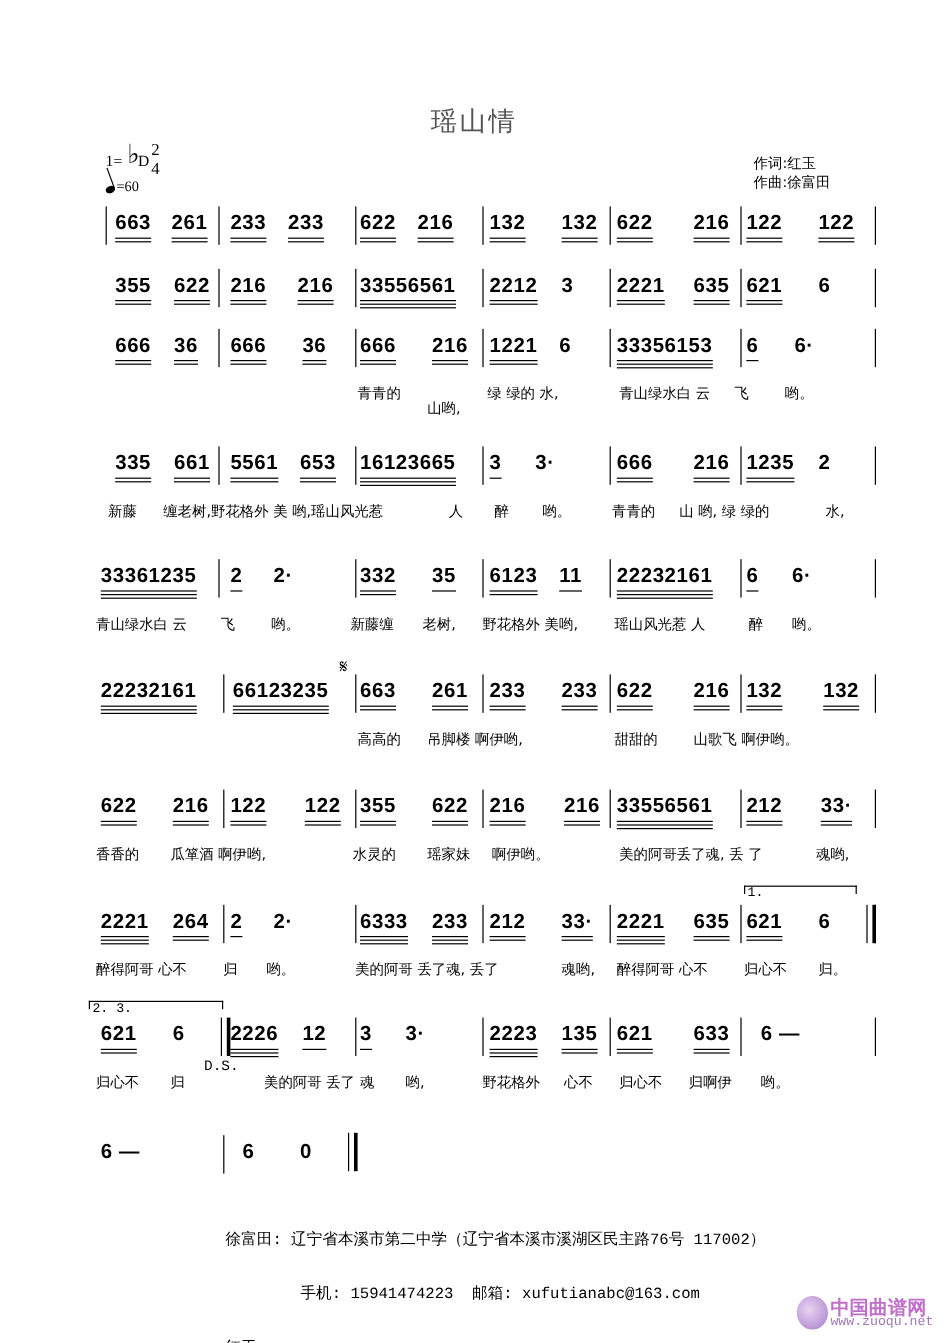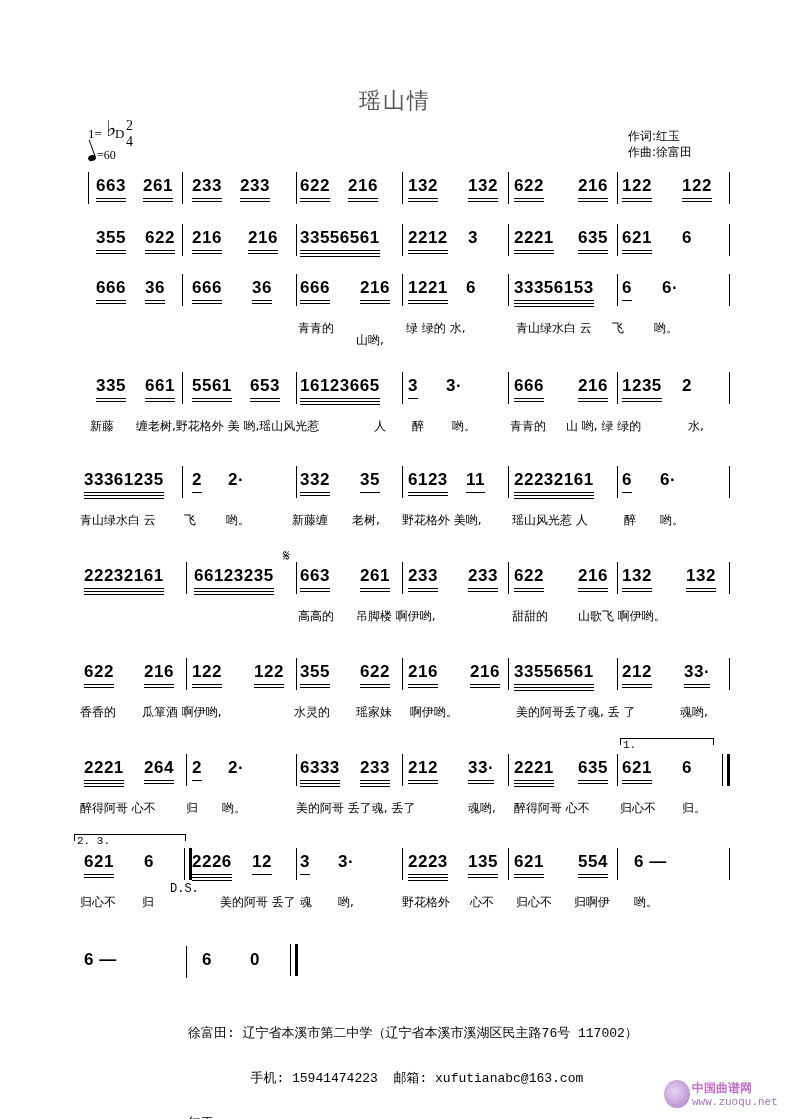--- a/index.html
+++ b/index.html
@@ -20,21 +20,21 @@
   .grp .u2{position:absolute;left:0;right:0;height:1px;background:#000;top:25px;}
   .grp .u3{position:absolute;left:0;right:0;height:1px;background:#000;top:28px;}
   .lyr{position:absolute;font-size:12px;white-space:nowrap;}
   .misc{position:absolute;font-size:11px;font-family:"Liberation Mono",monospace;}
   .volta{position:absolute;border-top:1px solid #000;border-left:1px solid #000;height:6px;}
   .volta.r{border-right:1px solid #000;}
   .dbl{position:absolute;width:4px;border-left:1px solid #000;border-right:3px solid #000;}
   .footer{left:188px;top:996px;font-size:13px;line-height:15px;font-family:"Liberation Mono","DejaVu Sans Mono",monospace;white-space:pre;}
   .wm{left:664px;top:1076px;width:124px;height:36px;}
   .wm-circle{position:absolute;left:0;top:4px;width:26px;height:28px;border-radius:50%;background:radial-gradient(circle at 40% 40%,#e8d4f2,#a77bc9);}
-  .wm-cn{position:absolute;left:28px;top:4px;font-size:12px;color:#c070c8;font-weight:bold;white-space:nowrap;}
+  .wm-cn{position:absolute;left:28px;top:4px;font-size:16px;color:#c070c8;font-weight:bold;white-space:nowrap;}
   .wm-url{position:absolute;left:28px;top:20px;font-size:11px;color:#a078b8;font-family:Liberation Mono, monospace;white-space:nowrap;}
   .segno{position:absolute;font-size:16px;font-family:"DejaVu Serif",serif;}
 </style>
 </head>
 <body>
 
 <div class="abs title">瑶山情</div>
 
 <div class="abs key">
   <span>1=</span>
@@ -244,21 +244,21 @@
     <div class="bar" style="left: 729px; top: 848px; height: 32px;"></div>
     <div class="grp" style="left: 84px; top: 852px;"><span>621</span><div class="u1"></div><div class="u2"></div></div>
     <div class="grp" style="left: 144px; top: 852px;"><span>6</span></div>
     <div class="grp" style="left: 192px; top: 852px;"><span>2226</span><div class="u1"></div><div class="u2"></div><div class="u3"></div></div>
     <div class="grp" style="left: 252px; top: 852px;"><span>12</span><div class="u1"></div></div>
     <div class="grp" style="left: 300px; top: 852px;"><span>3</span><div class="u1"></div></div>
     <div class="grp" style="left: 338px; top: 852px;"><span>3·</span></div>
     <div class="grp" style="left: 408px; top: 852px;"><span>2223</span><div class="u1"></div><div class="u2"></div><div class="u3"></div></div>
     <div class="grp" style="left: 468px; top: 852px;"><span>135</span><div class="u1"></div><div class="u2"></div></div>
     <div class="grp" style="left: 514px; top: 852px;"><span>621</span><div class="u1"></div><div class="u2"></div></div>
-    <div class="grp" style="left: 578px; top: 852px;"><span>554</span><div class="u1"></div><div class="u2"></div></div>
+    <div class="grp" style="left: 578px; top: 852px;"><span>633</span><div class="u1"></div><div class="u2"></div></div>
     <div class="grp" style="left: 634px; top: 852px;"><span>6 —</span></div>
     <div class="lyr" style="left: 80px; top: 894px;">归心不</div>
     <div class="lyr" style="left: 142px; top: 894px;">归</div>
     <div class="lyr" style="left: 188px; top: 894px; margin-left: 32px;">美的阿哥 丢了</div>
     <div class="lyr" style="left: 300px; top: 894px;">魂</div>
     <div class="lyr" style="left: 338px; top: 894px;">哟,</div>
     <div class="lyr" style="left: 402px; top: 894px;">野花格外</div>
     <div class="lyr" style="left: 470px; top: 894px;">心不</div>
     <div class="lyr" style="left: 516px; top: 894px;">归心不</div>
     <div class="lyr" style="left: 574px; top: 894px;">归啊伊</div>

